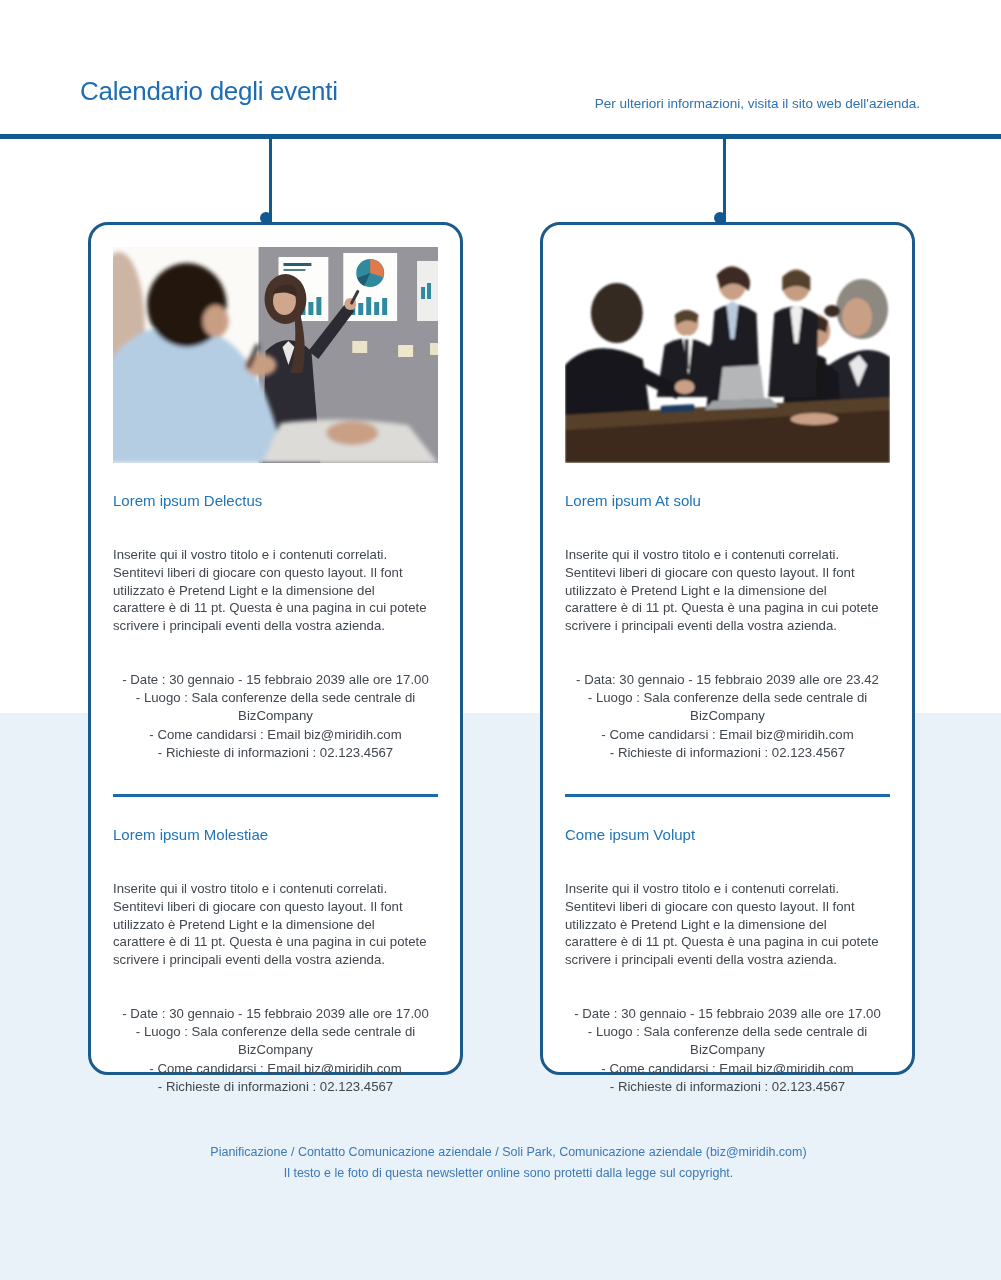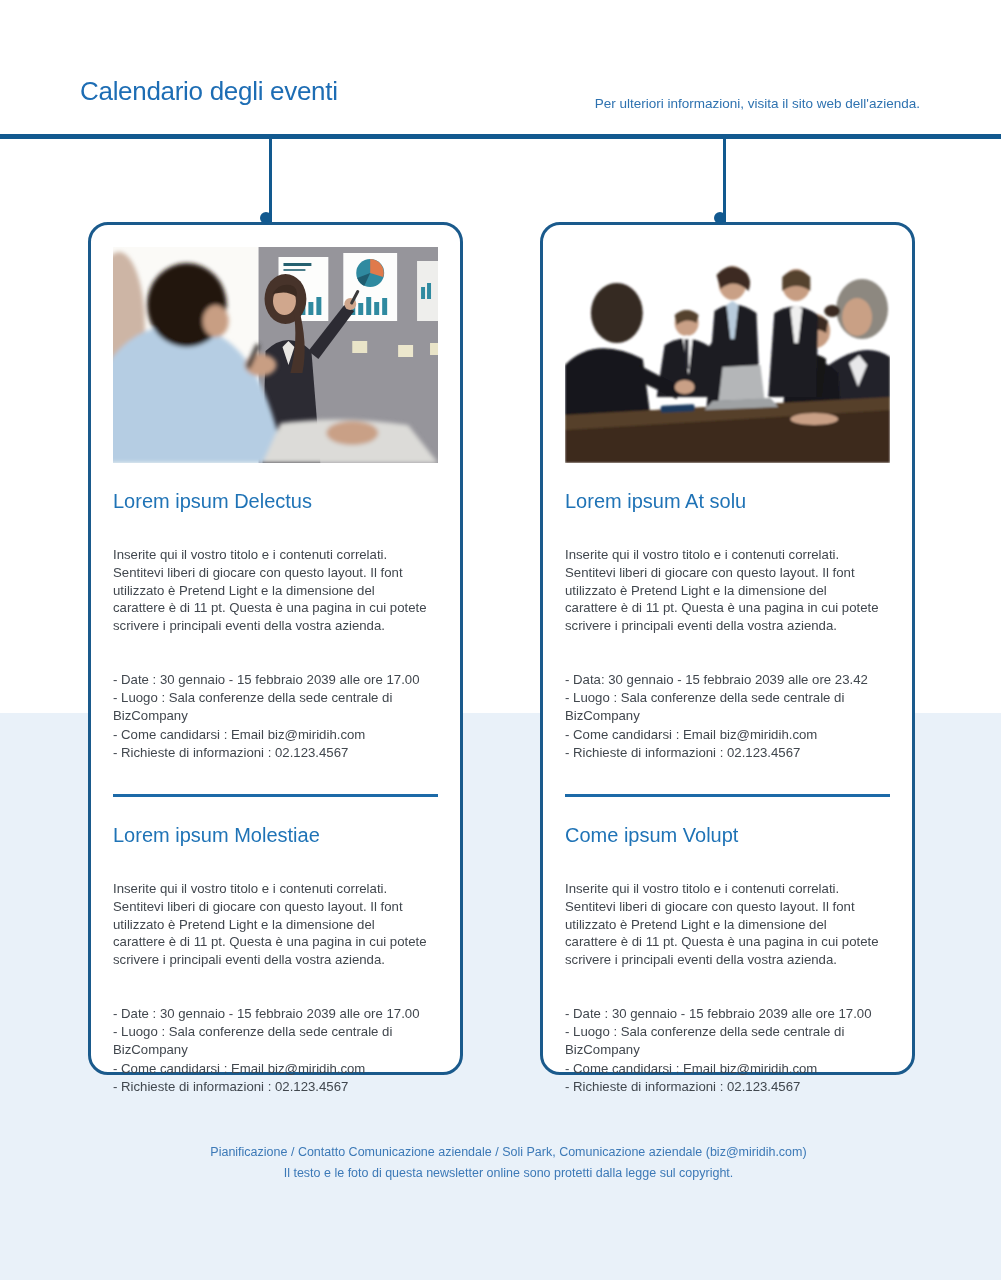--- a/index.html
+++ b/index.html
@@ -74,37 +74,38 @@
 
   .photo {
     margin-top: 22px;
     width: 100%; height: 216px;
     overflow: hidden;
   }
   .photo svg { display: block; width: 100%; height: 100%; }
 
   .section-title {
     margin-top: 26px;
-    font-size: 20px;
+    font-size: 15px;
     line-height: 24px;
     font-weight: 500;
     color: #1f73b6;
   }
   .body-text {
     margin-top: 33px;
     font-size: 13.2px;
     line-height: 17.8px;
     color: #41474e;
     white-space: pre-line;
   }
   .details {
     margin-top: 36px;
     font-size: 13.2px;
     line-height: 18.2px;
     color: #41474e;
+    text-align: center;
   }
   .divider {
     margin-top: 32px;
     height: 3px;
     background: #1c6aa8;
   }
 
   
   .footer {
     position: absolute;

